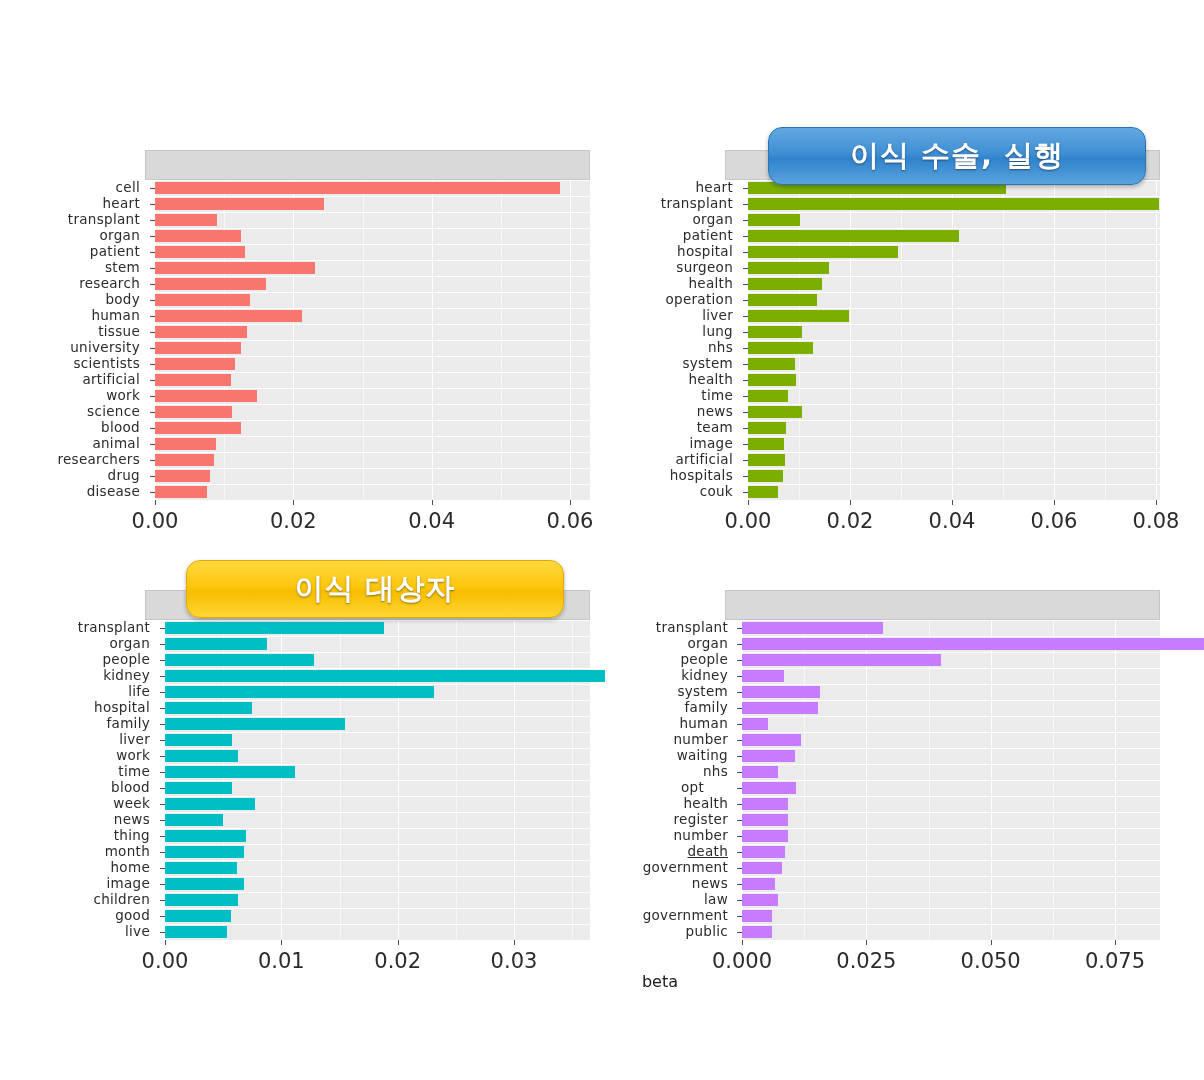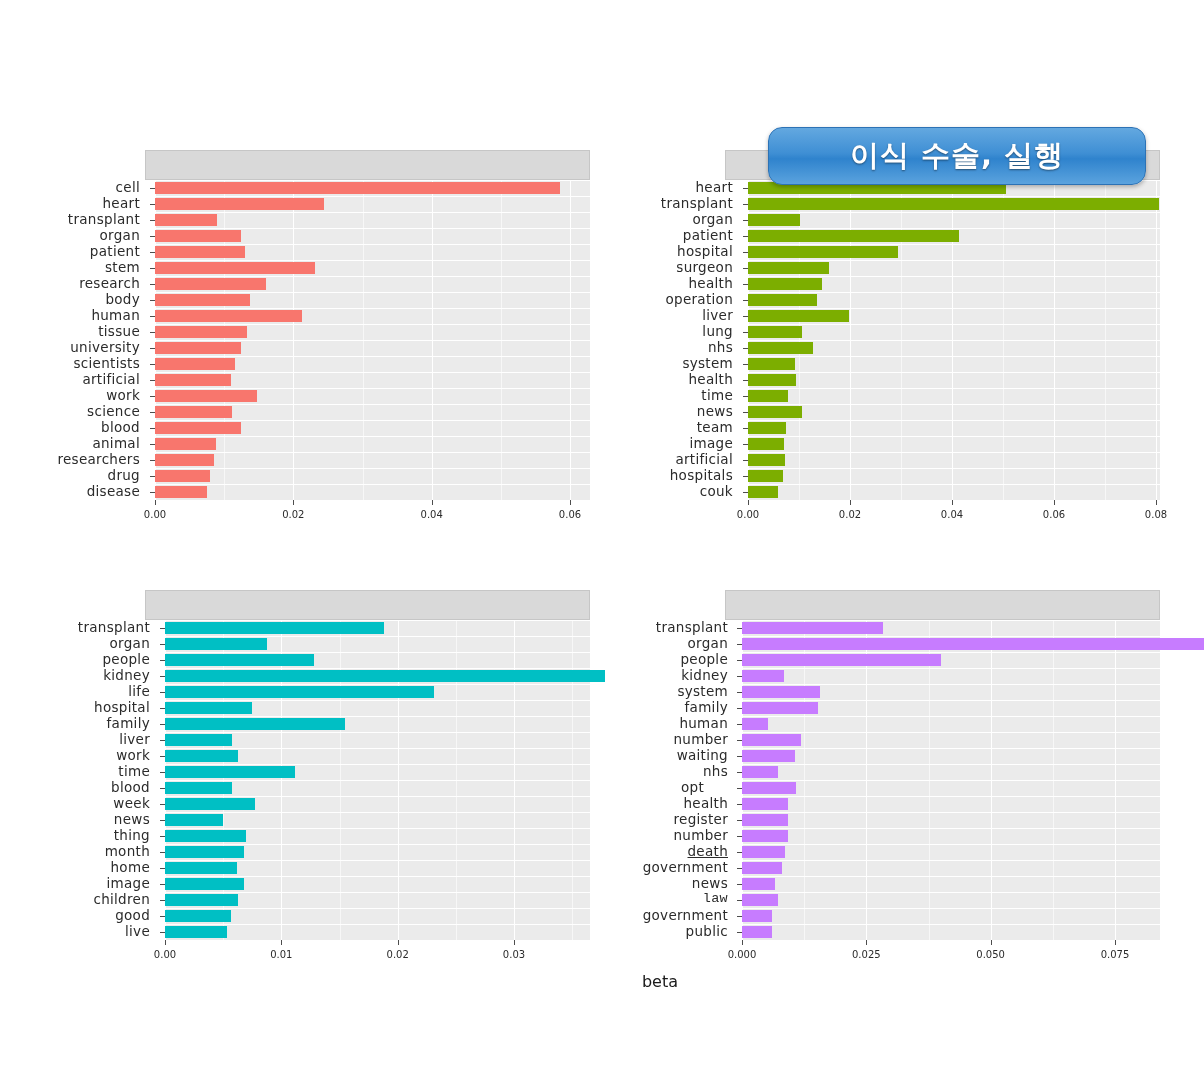--- a/index.html
+++ b/index.html
@@ -60,21 +60,21 @@
     width:5px;height:1px;
     background:#4d4d4d;
   }
   .xtick{
     position:absolute;
     width:1px;height:5px;
     background:#4d4d4d;
   }
   .xticklabel{
     position:absolute;
-    font-size:10px;
+    font-size:21px;
     color:#2b2b2b;
     text-align:center;
     white-space:nowrap;
   }
   .axis-title{
     position:absolute;
     font-size:16px;
     color:#1a1a1a;
     text-align:center;
     white-space:nowrap;
@@ -422,20 +422,23 @@
       <div class="ylabel" style="right: 1054px; top: 923px; width: 210px;">live</div>
       <div class="ytick" style="left: 160px; top: 932px;"></div>
       <div class="xtick" style="left: 165px; top: 940px;"></div>
       <div class="xticklabel" style="left: 120px; top: 949px; width: 90px;">0.00</div>
       <div class="xtick" style="left: 281px; top: 940px;"></div>
       <div class="xticklabel" style="left: 236.333px; top: 949px; width: 90px;">0.01</div>
       <div class="xtick" style="left: 398px; top: 940px;"></div>
       <div class="xticklabel" style="left: 352.667px; top: 949px; width: 90px;">0.02</div>
       <div class="xtick" style="left: 514px; top: 940px;"></div>
       <div class="xticklabel" style="left: 469px; top: 949px; width: 90px;">0.03</div>
+      <div class="overlay-title ov-gold" style="left: 186px; top: 560px; width: 378px; height: 58px;">
+        <span>이식 대상자</span>
+      </div>
     </div>
     <div class="panel" style="left: 0px; top: 0px; width: 1204px; height: 1080px;">
       <div class="panel-strip" style="left: 725px; top: 590px; width: 435px; height: 30px;"></div>
       <div class="plot-area" style="left: 742px; top: 620px; width: 418px; height: 320px;">
         <div class="gridline-major" style="left: 0px;"></div>
         <div class="gridline-minor" style="left: 62px;"></div>
         <div class="gridline-major" style="left: 124px;"></div>
         <div class="gridline-minor" style="left: 187px;"></div>
         <div class="gridline-major" style="left: 249px;"></div>
         <div class="gridline-minor" style="left: 311px;"></div>
@@ -508,21 +511,21 @@
       <div class="ylabel" style="right: 476px; top: 811px; width: 210px;">register</div>
       <div class="ytick" style="left: 737px; top: 820px;"></div>
       <div class="ylabel" style="right: 476px; top: 827px; width: 210px;">number</div>
       <div class="ytick" style="left: 737px; top: 836px;"></div>
       <div class="ylabel" style="right: 476px; top: 843px; width: 210px; text-decoration: underline;">death</div>
       <div class="ytick" style="left: 737px; top: 852px;"></div>
       <div class="ylabel" style="right: 476px; top: 859px; width: 210px;">government</div>
       <div class="ytick" style="left: 737px; top: 868px;"></div>
       <div class="ylabel" style="right: 476px; top: 875px; width: 210px;">news</div>
       <div class="ytick" style="left: 737px; top: 884px;"></div>
-      <div class="ylabel" style="right: 476px; top: 891px; width: 210px; font-family: Liberation Mono, monospace;">law</div>
+      <div class="ylabel" style="right: 476px; top: 891px; width: 210px;">law</div>
       <div class="ytick" style="left: 737px; top: 900px;"></div>
       <div class="ylabel" style="right: 476px; top: 907px; width: 210px;">government</div>
       <div class="ytick" style="left: 737px; top: 916px;"></div>
       <div class="ylabel" style="right: 476px; top: 923px; width: 210px;">public</div>
       <div class="ytick" style="left: 737px; top: 932px;"></div>
       <div class="xtick" style="left: 742px; top: 940px;"></div>
       <div class="xticklabel" style="left: 697px; top: 949px; width: 90px;">0.000</div>
       <div class="xtick" style="left: 866px; top: 940px;"></div>
       <div class="xticklabel" style="left: 821.333px; top: 949px; width: 90px;">0.025</div>
       <div class="xtick" style="left: 991px; top: 940px;"></div>

